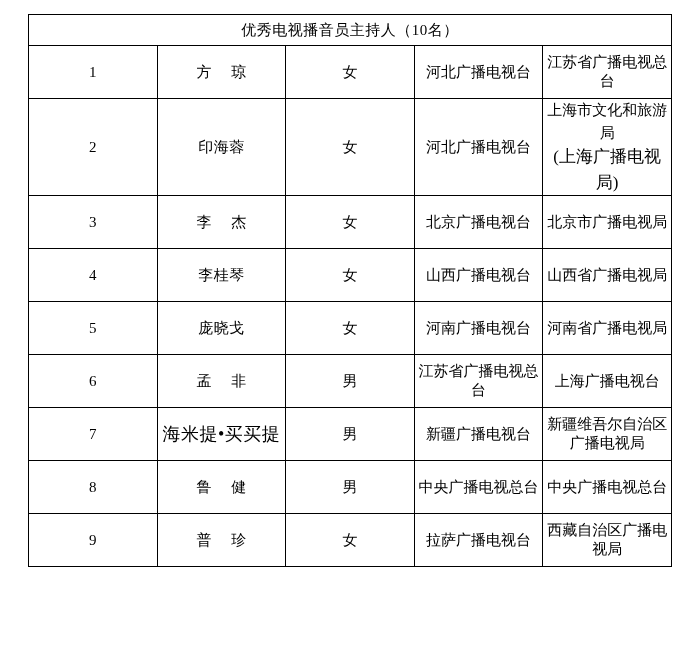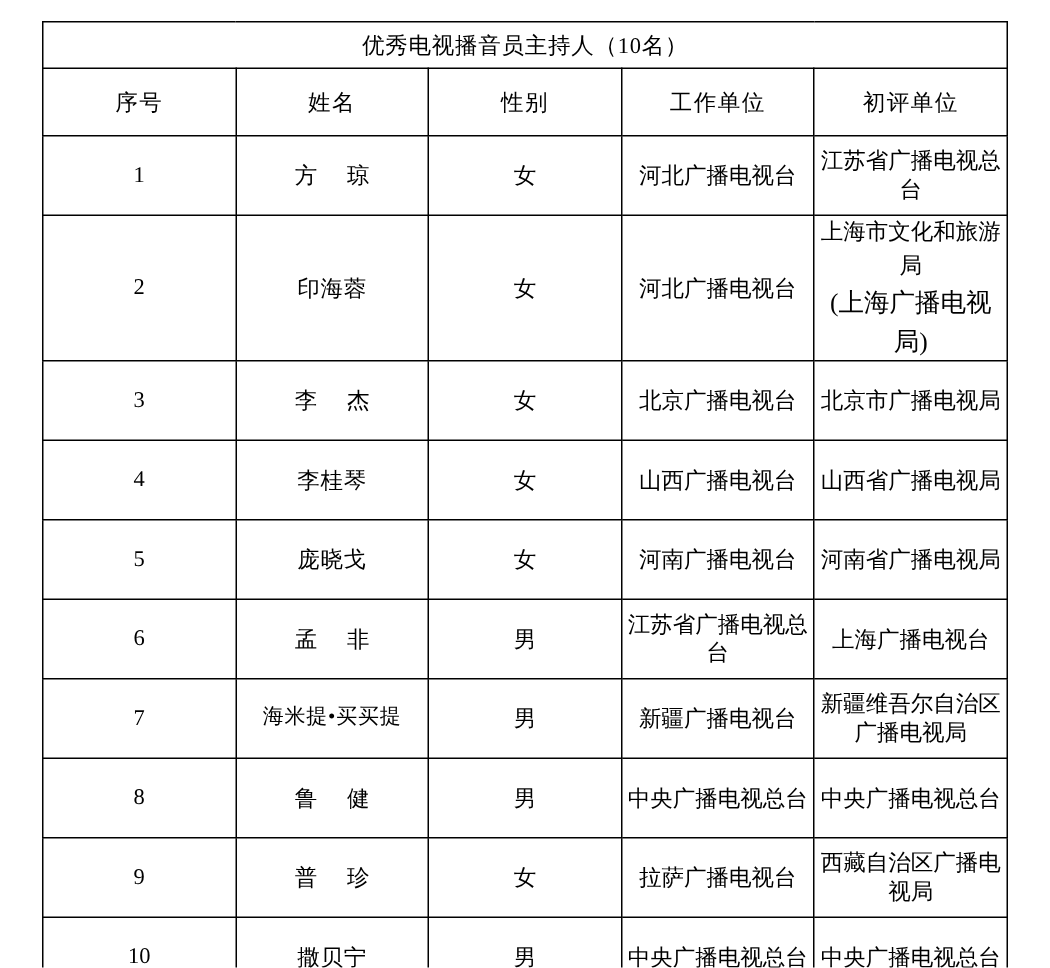--- a/index.html
+++ b/index.html
@@ -62,46 +62,39 @@
   .col-org { width: 258px; }
 
   .name-cell {
     letter-spacing: 0.5px;
   }
   .name-cell.spaced {
     letter-spacing: 8px;
     text-indent: 8px;
   }
   .name-small {
-    font-size: 14px;
+    font-size: 18px;
     line-height: 1.25;
     display: block;
   }
   .org-two-line {
     line-height: 1.5;
     margin-top: 28px;
   }
   .org-two-line .l1 { display: block; }
   .org-two-line .l2 { display: block; font-size: 17px; }
 </style>
 </head>
 <body>
 
 <div class="page">
   <table class="roster">
     <tbody>
       <tr class="title-row">
         <td colspan="5">优秀电视播音员主持人（10名）</td>
-      </tr>
-      <tr class="head-row">
-        <td class="col-idx">序号</td>
-        <td class="col-name">姓名</td>
-        <td class="col-sex">性别</td>
-        <td class="col-unit">工作单位</td>
-        <td class="col-org">初评单位</td>
       </tr>
 
       <tr class="data-row">
         <td>1</td>
         <td class="name-cell spaced">方 琼</td>
         <td>女</td>
         <td>河北广播电视台</td>
         <td>江苏省广播电视总台</td>
       </tr>
 
@@ -167,22 +160,15 @@
       </tr>
 
       <tr class="data-row">
         <td>9</td>
         <td class="name-cell spaced">普 珍</td>
         <td>女</td>
         <td>拉萨广播电视台</td>
         <td>西藏自治区广播电视局</td>
       </tr>
 
-      <tr class="data-row">
-        <td>10</td>
-        <td class="name-cell">撒贝宁</td>
-        <td>男</td>
-        <td>中央广播电视总台</td>
-        <td>中央广播电视总台</td>
-      </tr>
     </tbody>
   </table>
 </div>
 
 </body></html>

